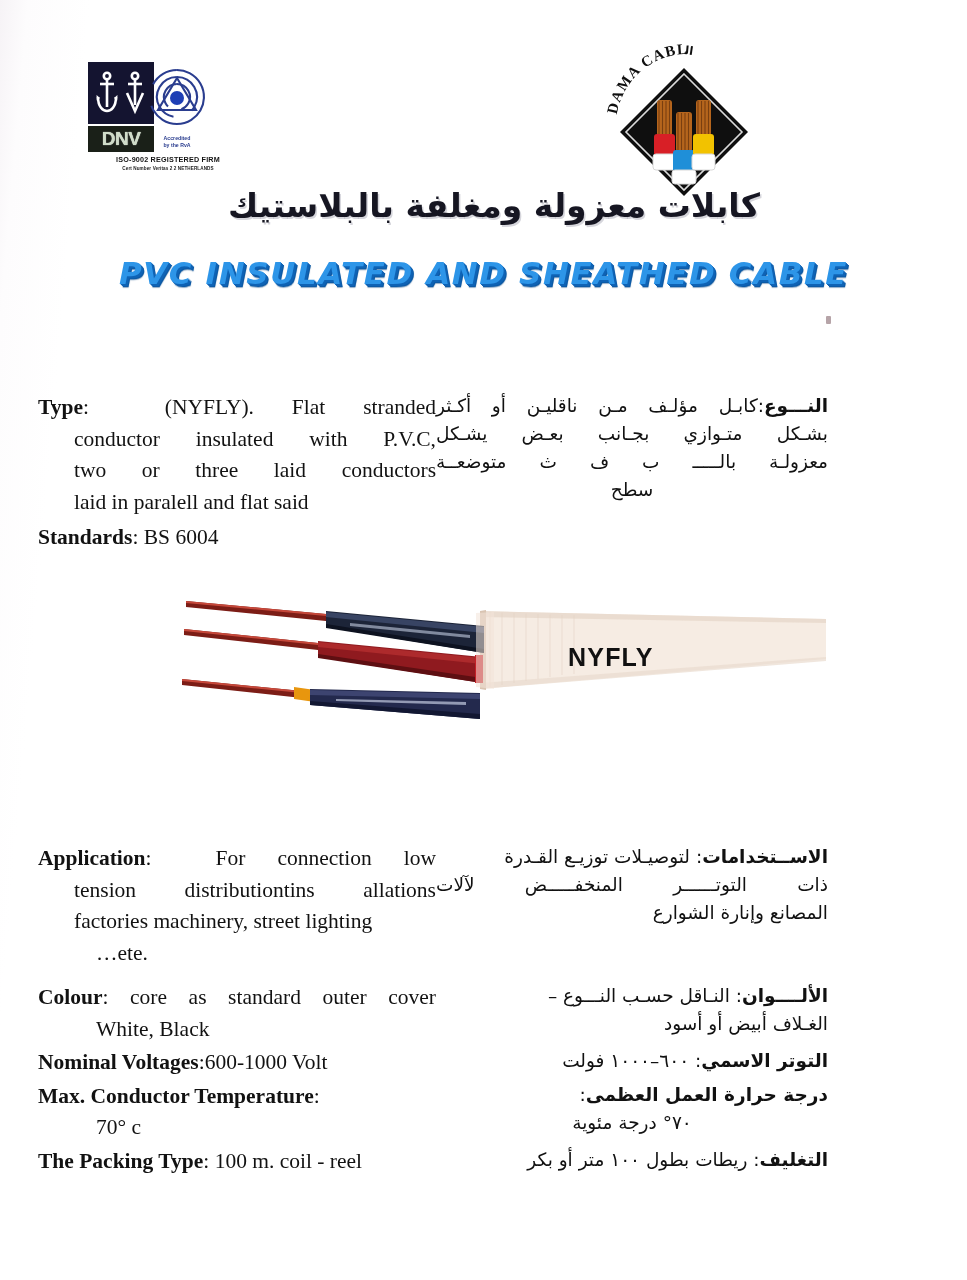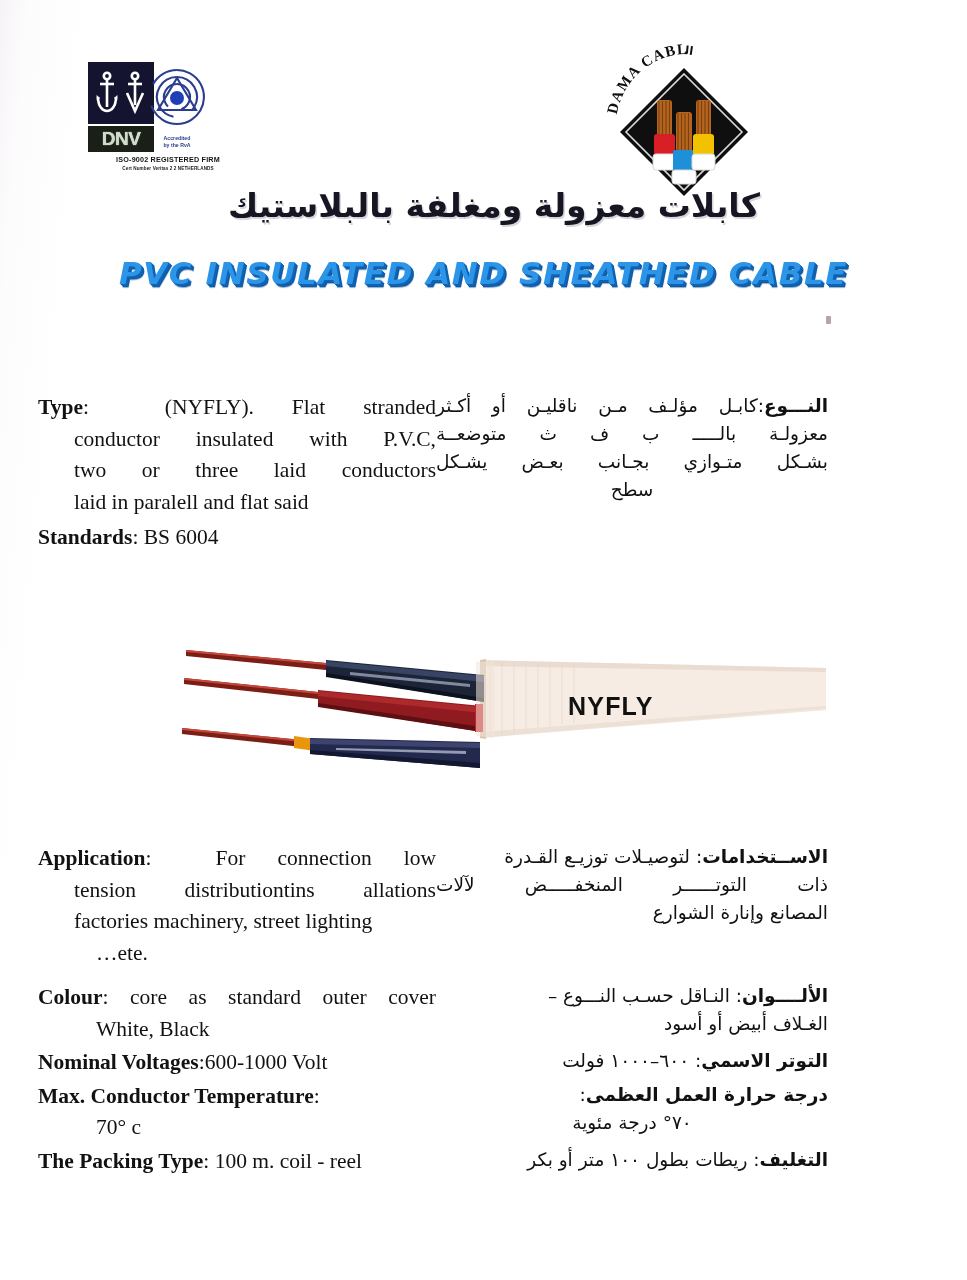--- a/index.html
+++ b/index.html
@@ -175,21 +175,21 @@
     font-family: "DejaVu Sans", sans-serif;
   }
   .just { text-align: justify; text-align-last: justify; }
   .just-ar { text-align: justify; text-align-last: justify; }
   .ar-center { text-align: center; text-align-last: center; }
   .indent { padding-left: 36px; font-family: Liberation Serif, serif; }
 
   
   .photo {
     position: absolute;
-    left: 150px; top: 620px;
+    left: 150px; top: 571px;
     width: 680px; height: 170px;
   }
   .photo svg { display: block; }
   .photo-label {
     position: absolute;
     left: 418px; top: 72px;
     font-family: "Liberation Sans", sans-serif;
     font-weight: bold;
     font-size: 25px;
     letter-spacing: 1.2px;
@@ -315,22 +315,22 @@
 <div class="spec" style="top:392px;">
   <div class="row">
     <div class="col-en">
       <div class="just"><span class="lbl">Type</span>:&nbsp;&nbsp;<span>(NYFLY).    Flat    stranded</span></div>
       <div class="just indent">conductor  insulated with P.V.C,</div>
       <div class="just indent">two  or   three  laid  conductors</div>
       <div class="indent">laid in paralell and flat said</div>
     </div>
     <div class="col-ar">
       <div class="just-ar"><span class="lbl-ar">النـــوع</span>:<span>كابـل مؤلـف مـن ناقليـن أو أكـثر</span></div>
+      <div class="just-ar">بشـكل متـوازي بجـانب بعـض يشـكل</div>
       <div class="just-ar">معزولـة بالـــــ ب ف ث متوضعــة</div>
-      <div class="just-ar">بشـكل متـوازي بجـانب بعـض يشـكل</div>
       <div class="ar-center">سطح</div>
     </div>
   </div>
 
   <div class="row" style="margin-top:4px;">
     <div class="col-en">
       <span class="lbl">Standards</span>:
       <span>BS 6004</span>
     </div>
   </div>

